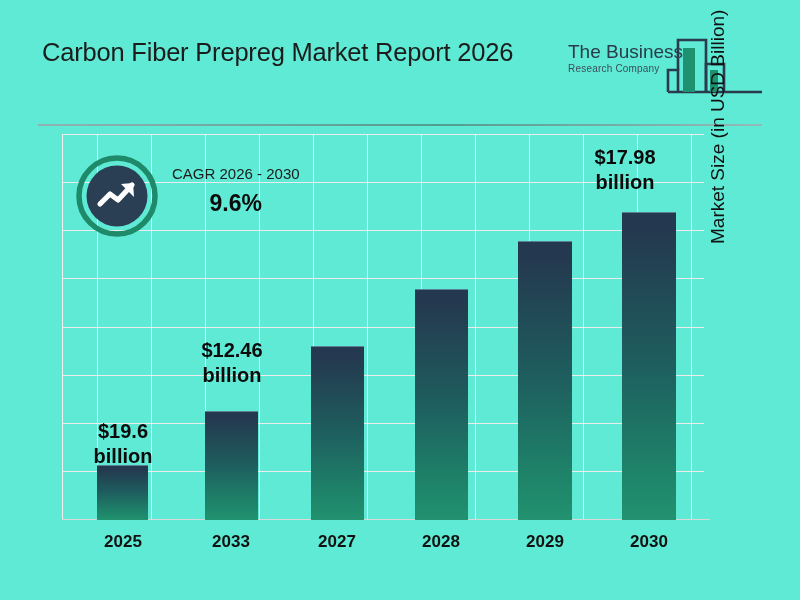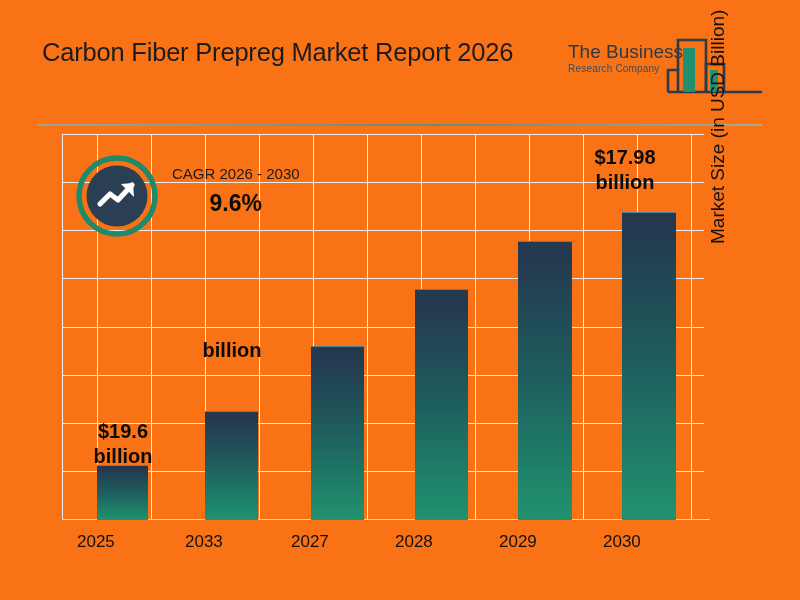--- a/index.html
+++ b/index.html
@@ -7,21 +7,21 @@
     padding: 0;
     background: #ffffff;
   }
   body {
     font-family: "Liberation Sans", sans-serif;
   }
   #page {
     position: relative;
     width: 800px;
     height: 600px;
-    background: #f97316;
+    background: #5eead4;
     overflow: hidden;
   }
 
   
   #header {
     position: absolute;
     left: 0; top: 0;
     width: 800px; height: 118px;
   }
   #chart-title {
@@ -129,22 +129,23 @@
     font-weight: bold;
     color: #0b0b0b;
     line-height: 25px;
     white-space: nowrap;
   }
 
   
   .year-label {
     position: absolute;
     top: 532px;
+    text-align: center;
     font-size: 17px;
-    font-weight: normal;
+    font-weight: bold;
     color: #111111;
   }
 
   
   #cagr-group {
     position: absolute;
     left: 76px;
     top: 155px;
     width: 310px;
     height: 92px;
@@ -258,20 +259,21 @@
   <div class="bar" style="left:415px; top:289px; width:53px; height:230px;"></div>
   <div class="bar" style="left:518px; top:241px; width:54px; height:278px;"></div>
   <div class="bar" style="left:622px; top:212px; width:54px; height:307px;"></div>
 
   <div class="value-label" style="left:67px; top:419px; width:112px;">
     <div>$19.6</div>
     <div>billion</div>
   </div>
 
   <div class="value-label" style="left:176px; top:338px; width:112px;">
+    <div>$12.46</div>
     <div>billion</div>
   </div>
 
   <div class="value-label" style="left:569px; top:145px; width:112px;">
     <div>$17.98</div>
     <div>billion</div>
   </div>
 
   <div class="year-label" style="left:77px;  width:92px;">2025</div>
   <div class="year-label" style="left:185px; width:92px;">2033</div>

